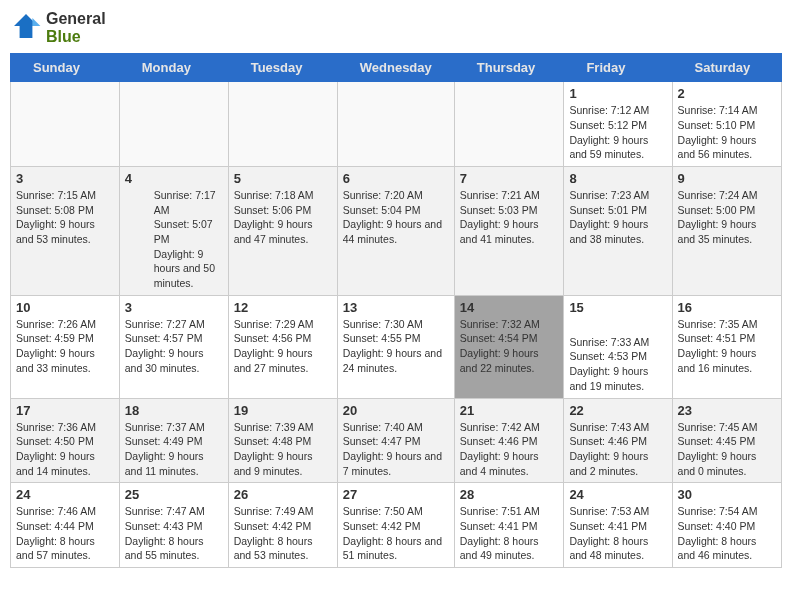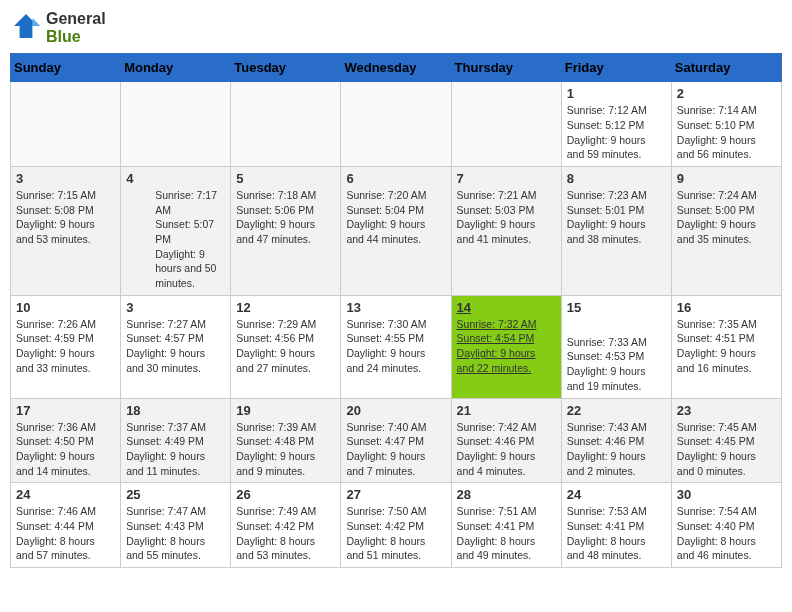--- a/index.html
+++ b/index.html
@@ -52,23 +52,23 @@
       font-size: 15px;
       color: #555;
     }
     .calendar {
       width: 100%;
       border-collapse: collapse;
       border: 1px solid #ccc;
     }
     .calendar th {
       background: #2a6dc9;
-      color: #000000;
+      color: #e5e5e5;
       font-size: 13px;
-      padding: 6px 3px;
+      padding: 6px 22px;
       text-align: left;
       border: 1px solid #2a6dc9;
     }
     .calendar td {
       vertical-align: top;
       border: 1px solid #ccc;
       padding: 4px 5px;
       font-size: 11px;
       color: #333;
       width: 14.28%;
@@ -208,21 +208,21 @@
           <div class="day-info" style="white-space: pre-line;">Sunrise: 7:29 AM
 Sunset: 4:56 PM
 Daylight: 9 hours and 27 minutes.</div>
         </td>
         <td style="background: rgb(255, 255, 255);">
           <span class="day-num">13</span>
           <div class="day-info" style="white-space: pre-line;">Sunrise: 7:30 AM
 Sunset: 4:55 PM
 Daylight: 9 hours and 24 minutes.</div>
         </td>
-        <td style="background: #84cc16; text-decoration: underline;">
+        <td style="background: #a3a3a3;">
           <span class="day-num">14</span>
           <div class="day-info" style="white-space: pre-line;">Sunrise: 7:32 AM
 Sunset: 4:54 PM
 Daylight: 9 hours and 22 minutes.</div>
         </td>
         <td style="background: rgb(255, 255, 255);">
           <span class="day-num">15</span>
           <div class="day-info" style="white-space: pre-line; margin-top: 20px;">Sunrise: 7:33 AM
 Sunset: 4:53 PM
 Daylight: 9 hours and 19 minutes.</div>

